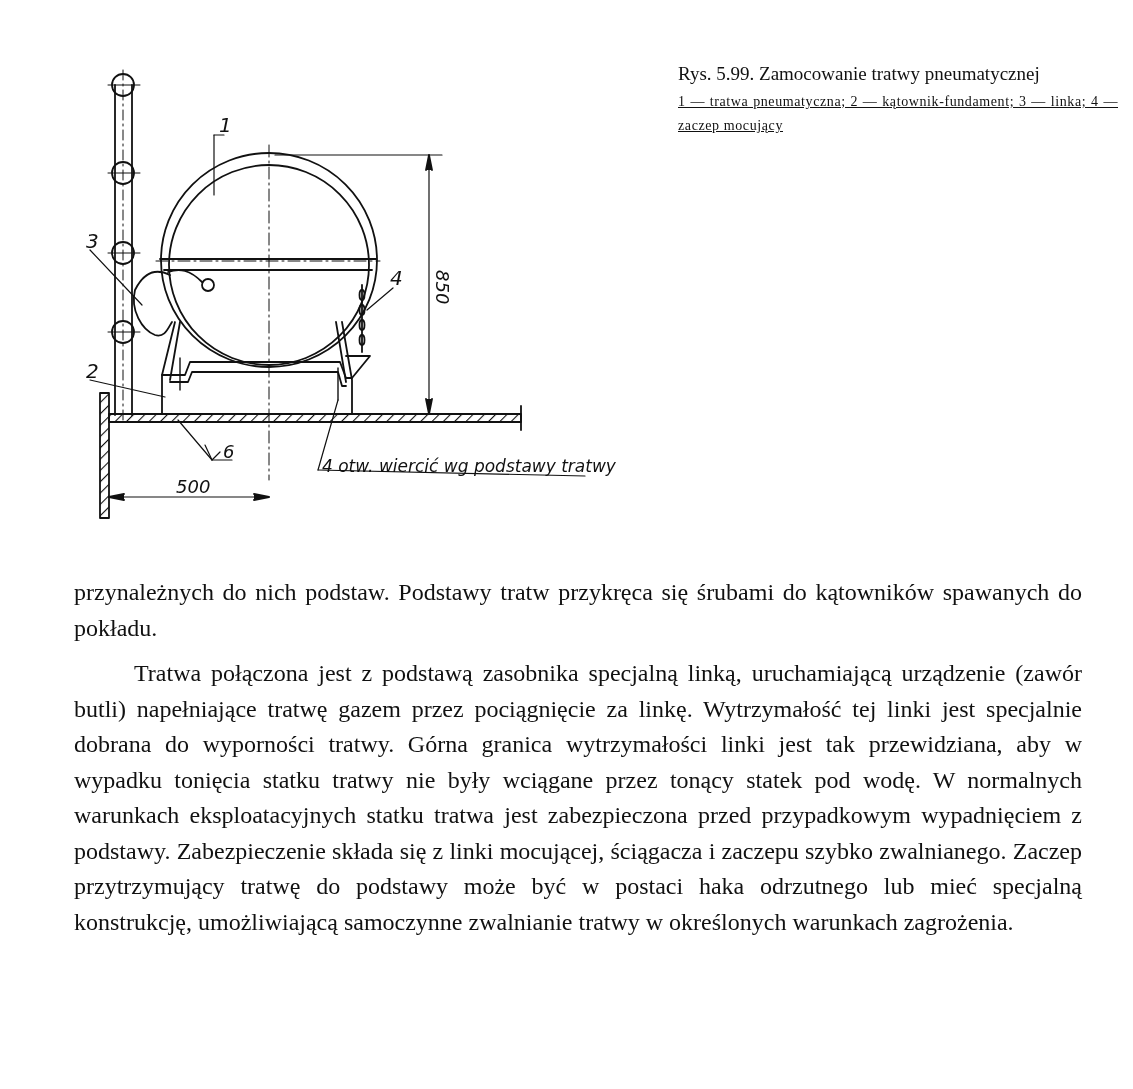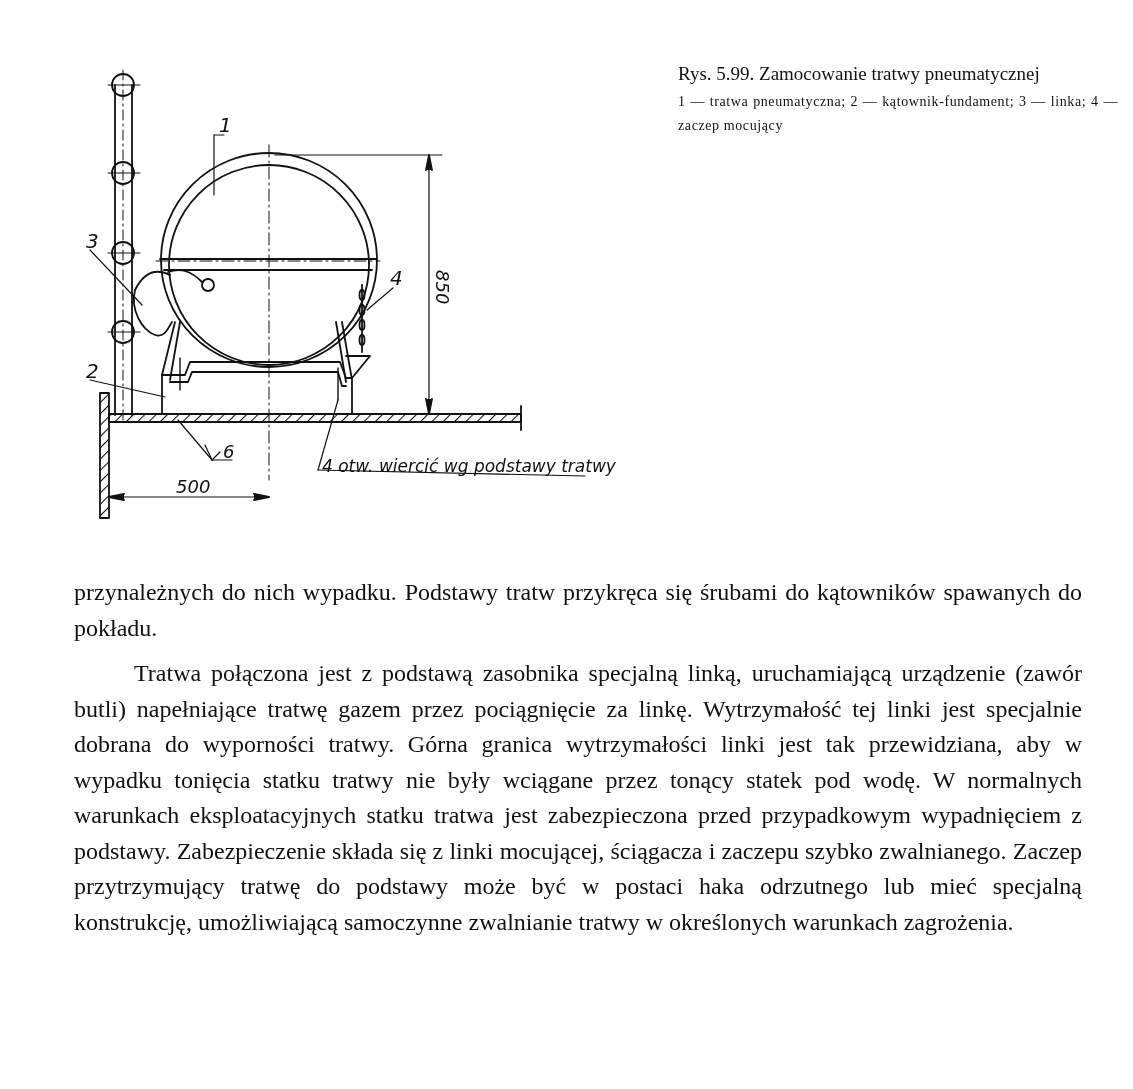--- a/index.html
+++ b/index.html
@@ -2,21 +2,21 @@
 <html><head>
 <meta charset="utf-8">
 <style>
   html, body { margin: 0; padding: 0; background: #ffffff; }
   body { width: 1133px; height: 1089px; position: relative; overflow: hidden; color: #111; }
   .figure { position: absolute; left: 80px; top: 60px; width: 540px; height: 470px; }
   .figure svg { width: 540px; height: 470px; display: block; }
   .figure svg text { font-family: "DejaVu Sans", sans-serif; font-style: italic; fill: #111; }
   .caption { position: absolute; left: 678px; top: 60px; width: 440px; font-family: "Liberation Serif", serif; }
   .caption .title { font-size: 19px; line-height: 28px; margin: 0; text-align: justify; }
-  .caption .legend { font-size: 14px; line-height: 24px; margin: 2px 0 0 0; text-align: justify; letter-spacing: 0.6px; }
+  .caption .legend { font-size: 14px; line-height: 24px; margin: 2px 0 0 0; text-align: justify; letter-spacing: 0.6px; text-decoration: underline; }
   .body-text { position: absolute; left: 74px; top: 575px; width: 1008px; font-family: "Liberation Serif", serif; font-size: 24px; line-height: 35.5px; }
   .body-text p { margin: 0; text-align: justify; text-align-last: left; }
   .body-text p.first { margin-bottom: 10px; }
   .body-text p.indent { text-indent: 60px; }
 </style>
 </head>
 <body>
 
 <div class="figure">
   <svg viewBox="0 0 540 470" xmlns="http://www.w3.org/2000/svg">
@@ -113,15 +113,15 @@
     <text x="242" y="412" font-size="17">4 otw. wiercić wg podstawy tratwy</text>
   </svg>
 </div>
 
 <div class="caption">
   <p class="title">Rys. 5.99. Zamocowanie tratwy pneumatycznej</p>
   <p class="legend">1 — tratwa pneumatyczna; 2 — kątownik-fundament; 3 — linka; 4 — zaczep mocujący</p>
 </div>
 
 <div class="body-text">
-  <p class="first">przynależnych do nich wypadku. Podstawy tratw przykręca się śrubami do kątowników spawanych do pokładu.</p>
+  <p class="first">przynależnych do nich podstaw. Podstawy tratw przykręca się śrubami do kątowników spawanych do pokładu.</p>
   <p class="indent">Tratwa połączona jest z podstawą zasobnika specjalną linką, uruchamiającą urządzenie (zawór butli) napełniające tratwę gazem przez pociągnięcie za linkę. Wytrzymałość tej linki jest specjalnie dobrana do wyporności tratwy. Górna granica wytrzymałości linki jest tak przewidziana, aby w wypadku tonięcia statku tratwy nie były wciągane przez tonący statek pod wodę. W normalnych warunkach eksploatacyjnych statku tratwa jest zabezpieczona przed przypadkowym wypadnięciem z podstawy. Zabezpieczenie składa się z linki mocującej, ściągacza i zaczepu szybko zwalnianego. Zaczep przytrzymujący tratwę do podstawy może być w postaci haka odrzutnego lub mieć specjalną konstrukcję, umożliwiającą samoczynne zwalnianie tratwy w określonych warunkach zagrożenia.</p>
 </div>
 
 </body></html>

